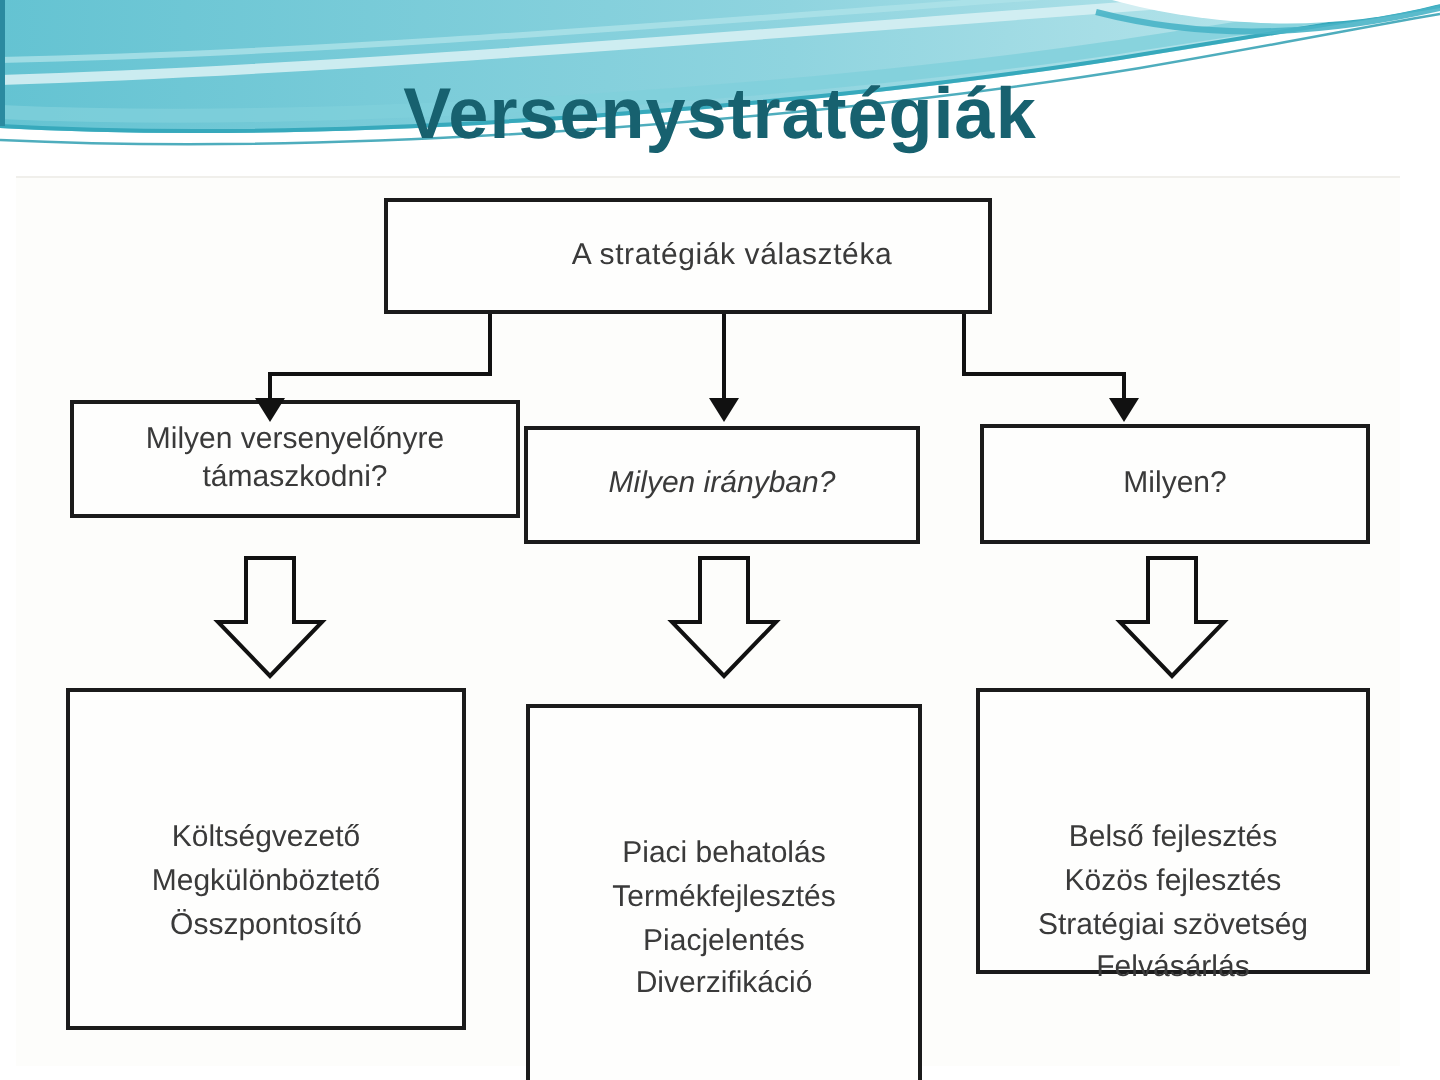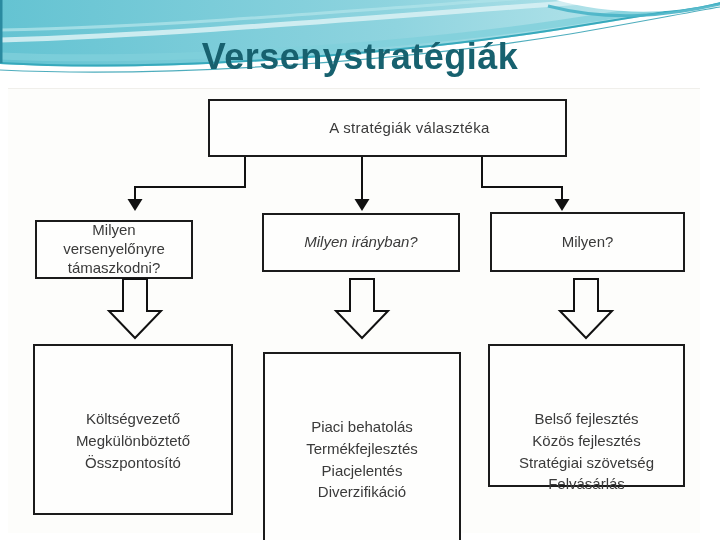--- a/index.html
+++ b/index.html
@@ -16,22 +16,22 @@
     position:absolute;left:8px;top:88px;width:692px;height:444px;
     background:#fdfdfb;border-top:1px solid #f0efeb;
   }
   .connector-layer{position:absolute;top:0;left:0;width:720px;height:540px;pointer-events:none;}
   .dbox{
     position:absolute;border:2px solid #1b1b1b;background:#fefefd;
     display:flex;align-items:center;justify-content:center;text-align:center;
     color:#3a3a3a;font-size:15px;line-height:1.25;box-sizing:border-box;
   }
   .dbox .txt{white-space:pre-line;}
-  .box-root   {left:208px;top:99px; width:359px;height:58px;letter-spacing:0.3px;padding-left:44px;}
-  .box-q-left {left:35px; top:220px;width:158px;height:59px;padding:0 14px;}
+  .box-root   {left:192px;top:99px; width:304px;height:58px;letter-spacing:0.3px;padding-left:44px;}
+  .box-q-left {left:35px; top:200px;width:225px;height:59px;padding:0 14px;}
   .box-q-mid  {left:262px;top:213px;width:198px;height:59px;font-style:italic;}
   .box-q-right{left:490px;top:212px;width:195px;height:60px;}
   .box-a{align-items:flex-start;line-height:1.45;}
   .box-a .txt{margin-top:62px;}
   .box-a-left {left:33px; top:344px;width:200px;height:171px;}
   .box-a-mid  {left:263px;top:352px;width:198px;height:205px;}
   .box-a-right{left:488px;top:344px;width:197px;height:143px;}
 </style>
 </head>
 <body>

